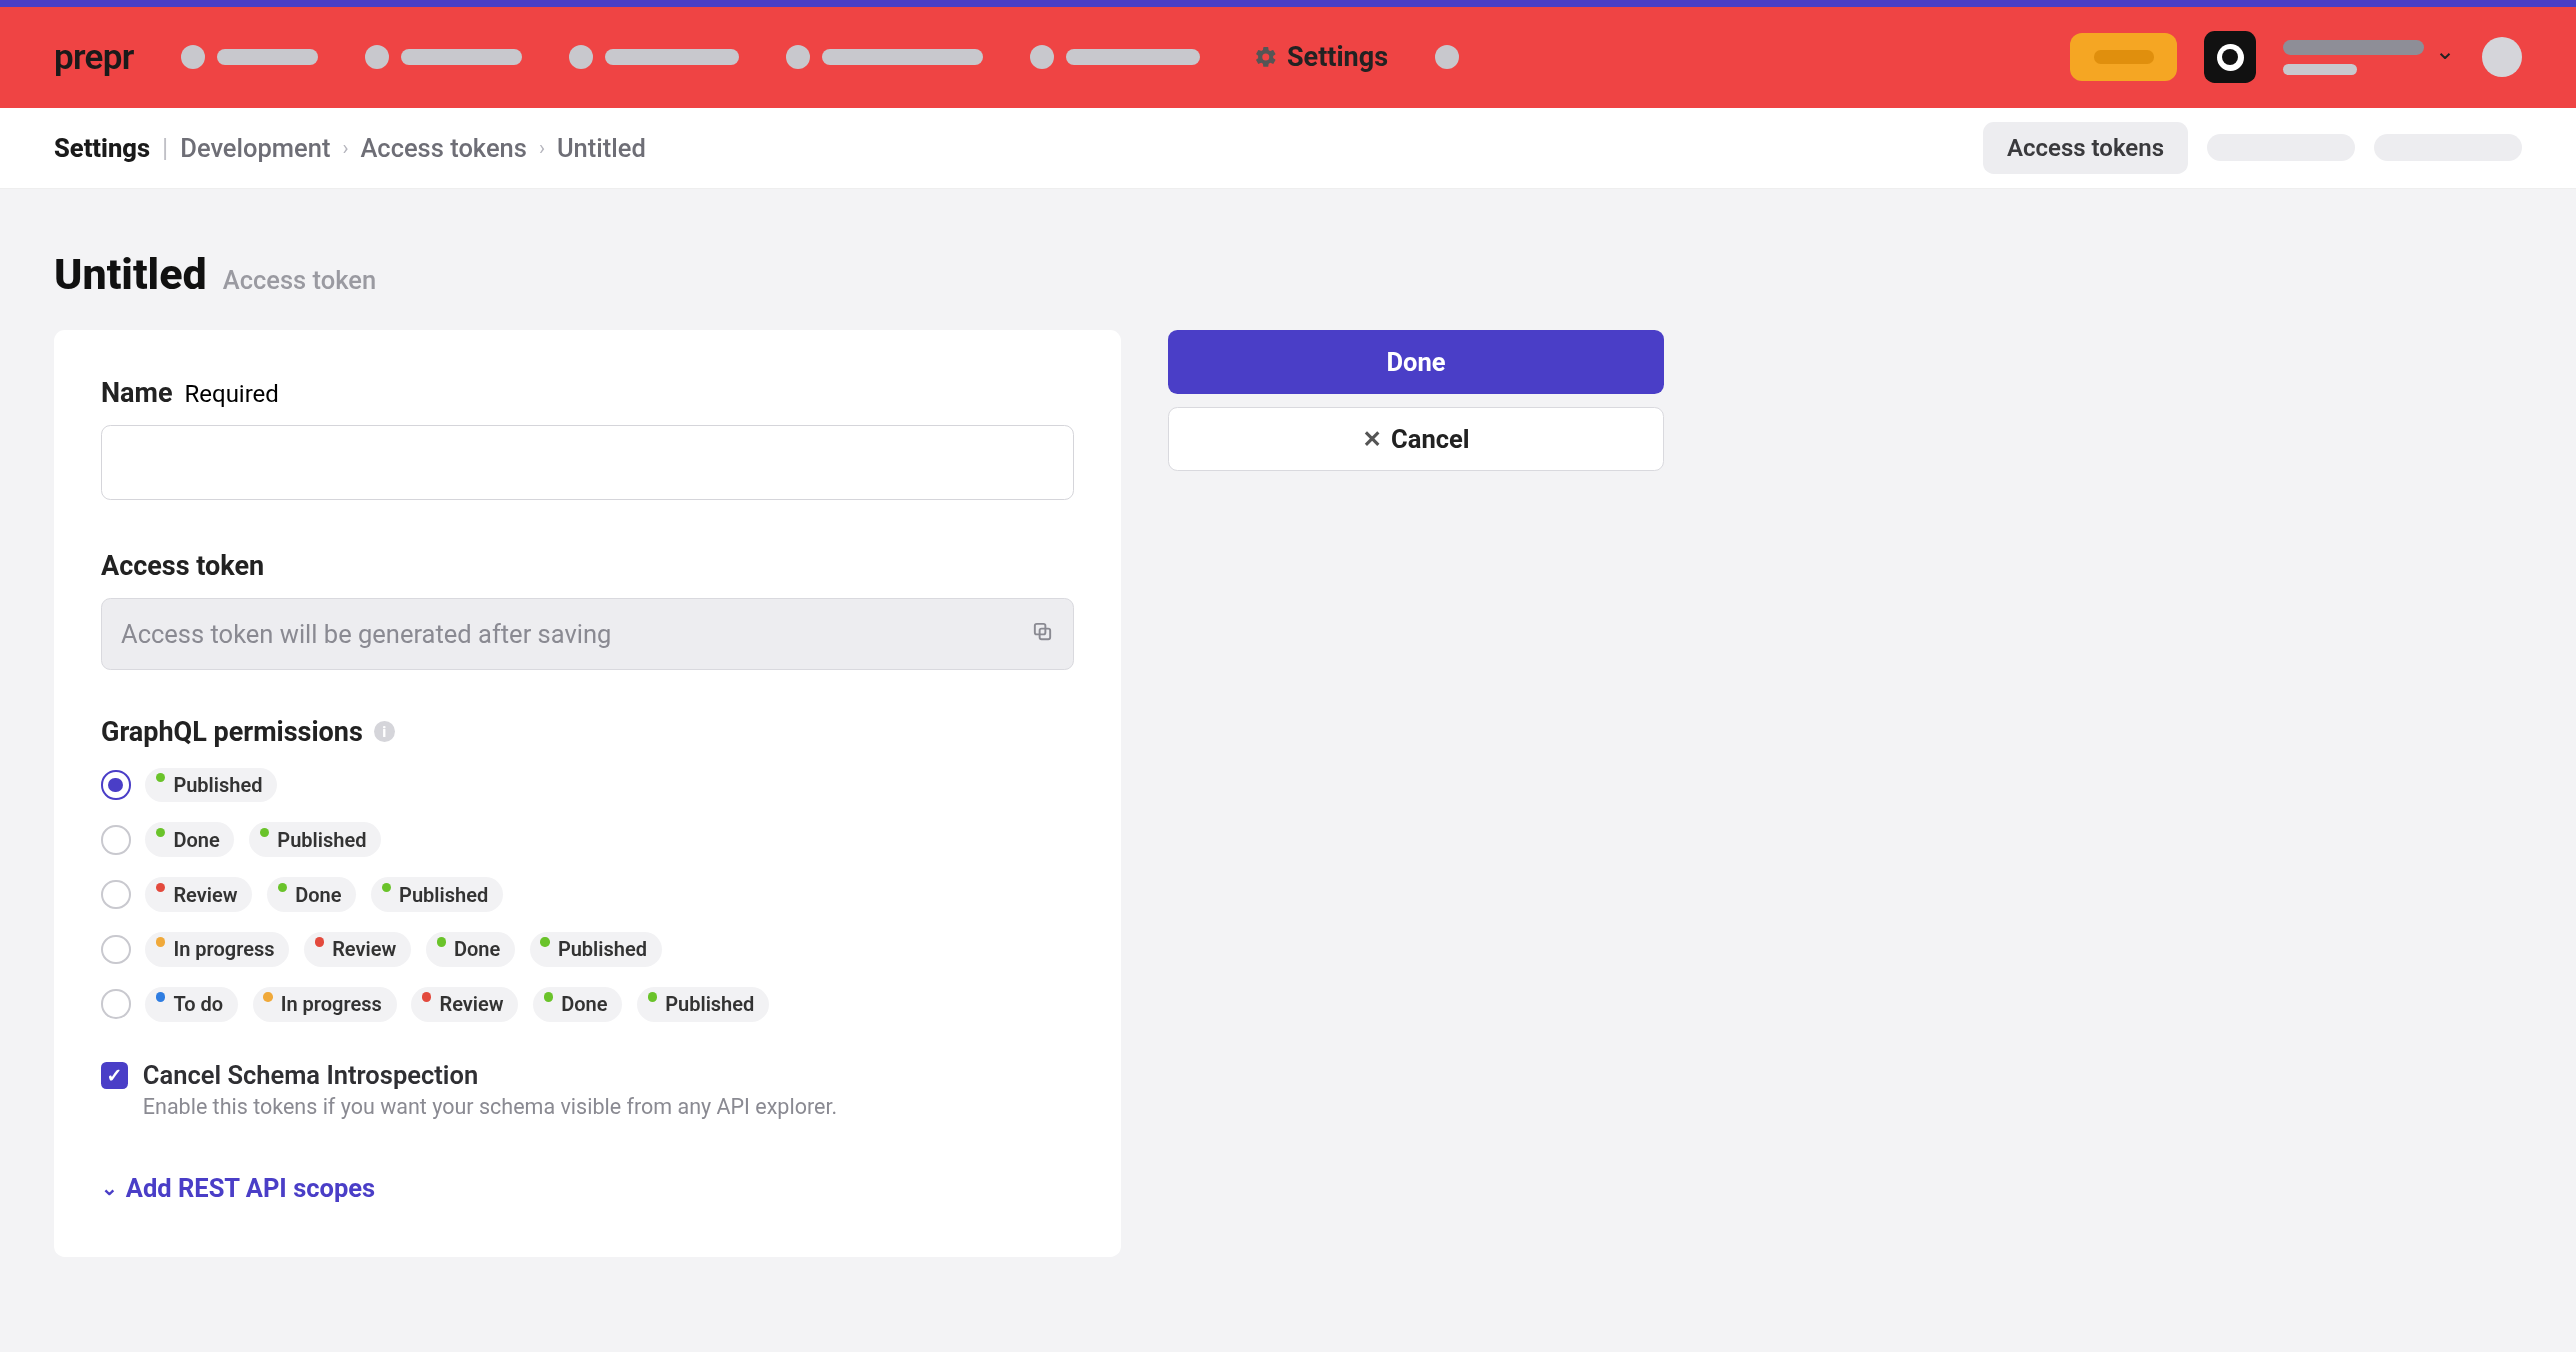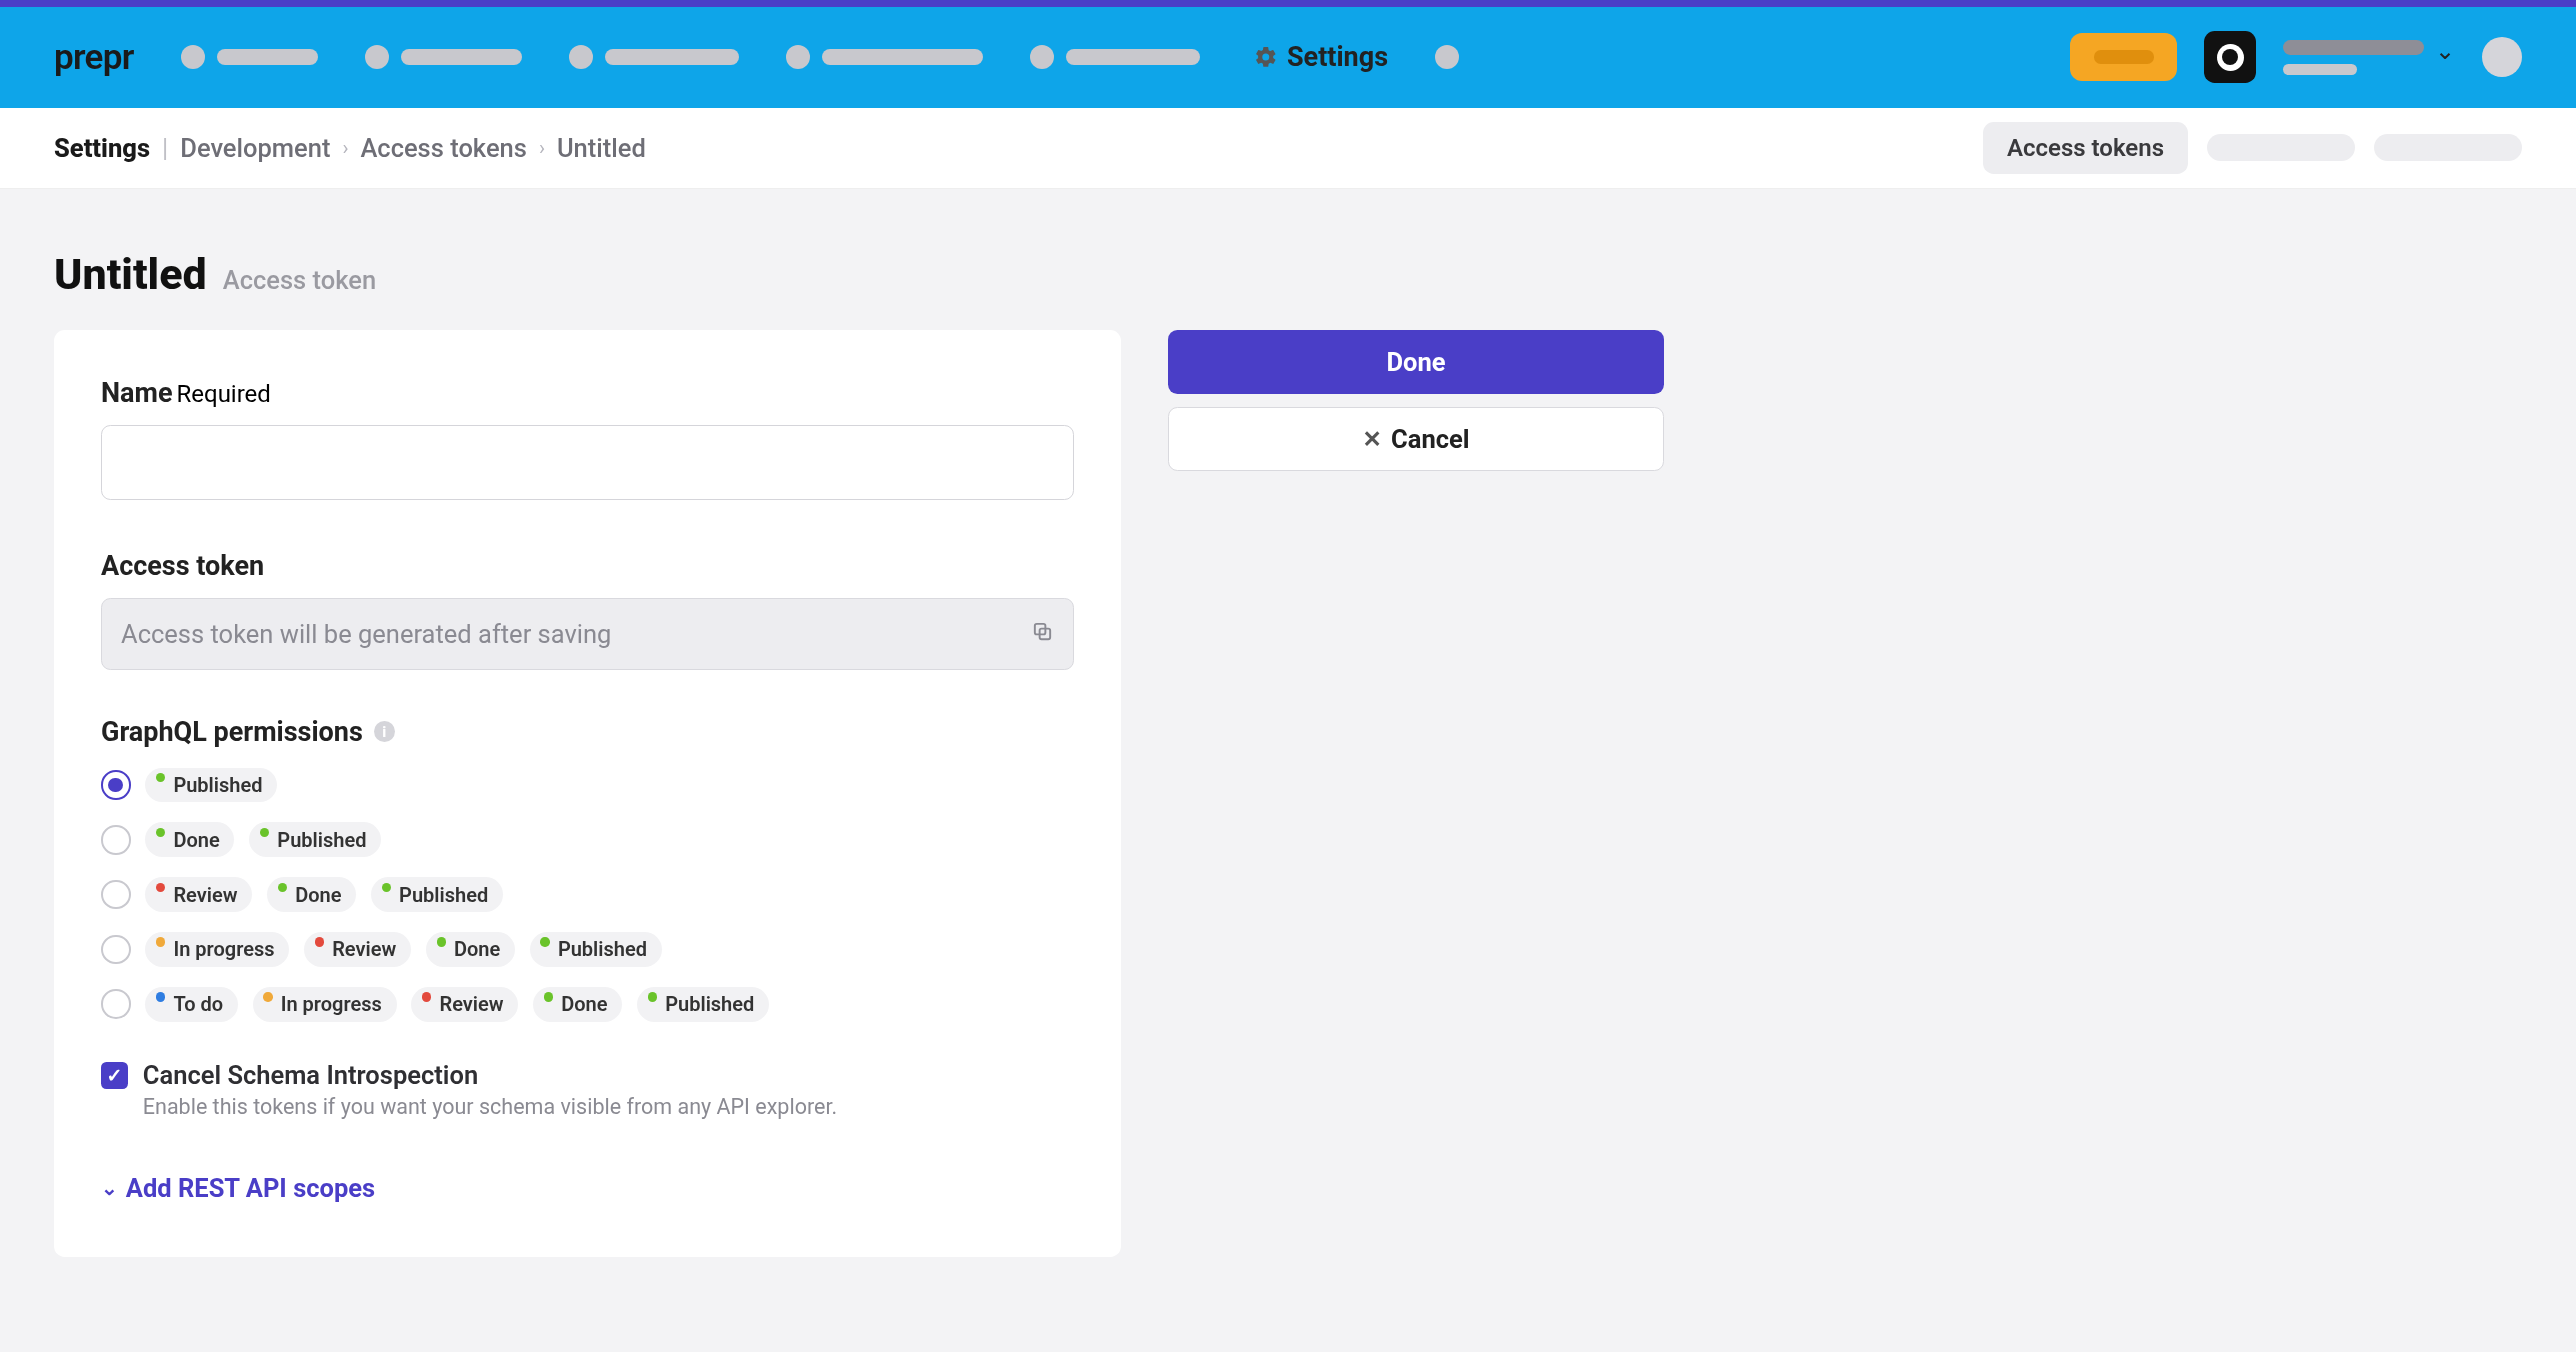--- a/index.html
+++ b/index.html
@@ -9,21 +9,21 @@
     color: #1a1a1a;
     width: 2576px;
     height: 1352px;
   }
   .top-accent {
     height: 6.7px;
     background: #4a3ec7;
     width: 100%;
   }
   .topbar {
-    background: #0ea5e9;
+    background: #ef4444;
     height: 101px;
     display: flex;
     align-items: center;
     padding: 0 54px;
     gap: 27px;
   }
   .logo {
     font-size: 35px;
     font-weight: 600;
     letter-spacing: -0.7px;
@@ -115,21 +115,21 @@
   .side-actions{width:496px;display:flex;flex-direction:column;gap:13.4px;}
   .btn{
     height:64px;border-radius:9.4px;font-size:25.5px;font-weight:700;
     display:flex;align-items:center;justify-content:center;gap:9.4px;
     cursor:pointer;border:1.3px solid transparent;
   }
   .btn-primary{background:#4a3ec7;color:#fff;}
   .btn-secondary{background:#fff;color:#222;border:1.3px solid #d9d9de;}
   .x-icon{font-size:23px;color:#555;}
 
-  .field-label{font-size:27px;font-weight:700;color:#222;display:flex;gap:4px;align-items:baseline;}
+  .field-label{font-size:27px;font-weight:700;color:#222;display:flex;gap:12px;align-items:baseline;}
   .req{color:#000000;font-weight:400;font-size:24px;}
   .text-input{
     margin-top:16px;width:100%;height:75px;border:1.3px solid #d5d5da;border-radius:9.4px;
     background:#fff;font-size:24px;padding:0 19px;color:#222;
   }
   .field-spacer{height:50px;}
   .token-box{
     margin-top:16px;width:100%;height:72px;border:1.3px solid #d9d9de;border-radius:9.4px;
     background:#ededf0;display:flex;align-items:center;padding:0 19px;
     color:#8a8a92;font-size:25.5px;justify-content:space-between;

